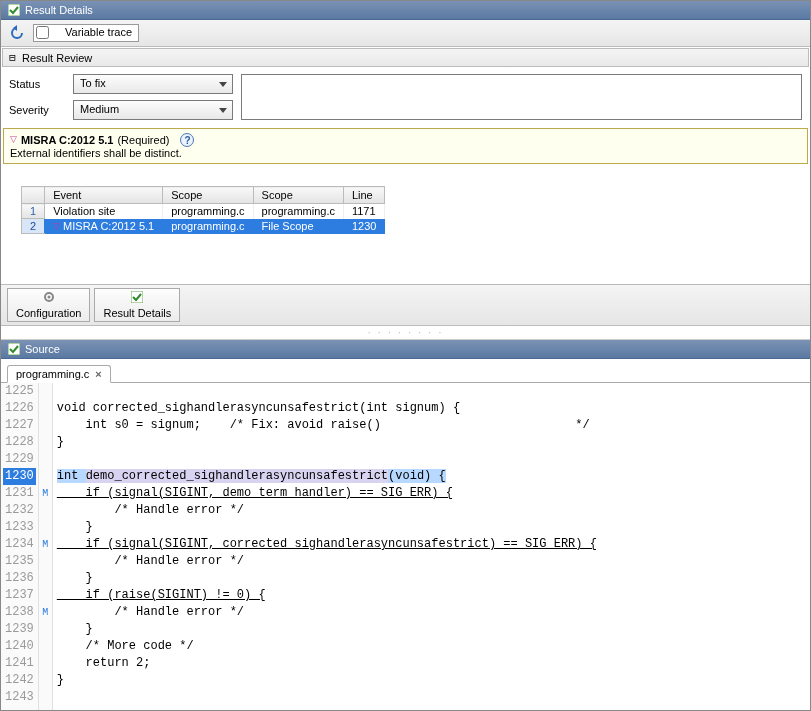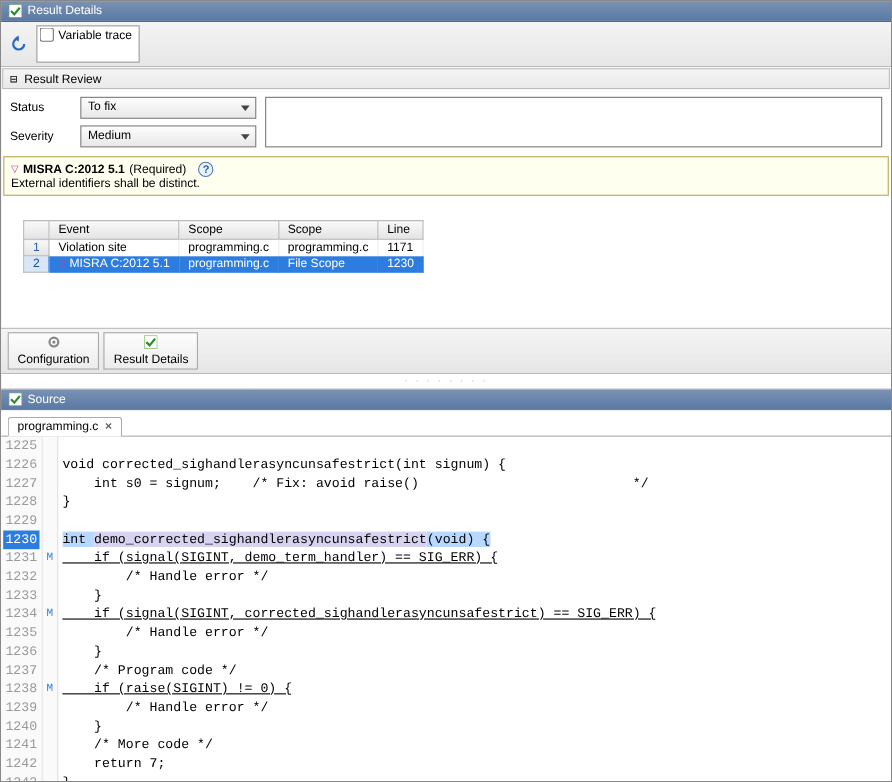--- a/index.html
+++ b/index.html
@@ -33,21 +33,21 @@
     align-items: center;
     gap: 6px;
     border-bottom: 1px solid #bbb;
   }
   .toolbar .tool-btn {
     width: 20px; height: 20px;
     display:flex; align-items:center; justify-content:center;
     border: 1px solid transparent;
     cursor: pointer;
   }
-  .checkbox-wrap { display:flex; align-items:center; gap:4px; border:1px solid #999; padding:1px 6px 18px 2px; background:#fff;}
+  .checkbox-wrap { display:flex; align-items:flex-start; gap:16px; border:1px solid #999; padding:1px 6px 2px 2px; background:#fff;}
   .checkbox-wrap input { margin:0; }
   .section-bar {
     background: linear-gradient(#f4f4f4, #e9e9e9);
     border: 1px solid #bbb;
     padding: 2px 4px;
     display: flex;
     align-items: center;
     gap: 4px;
     font-size: 11px;
     margin: 1px;
@@ -353,21 +353,20 @@
       <div>    int s0 = signum;    /* Fix: avoid raise()                           */</div>
       <div>}</div>
       <div></div>
       <div><span class="hl-line">int </span><span class="hl-line hl-func">demo_corrected_sighandlerasyncunsafestrict</span><span class="hl-line">(void) {</span></div>
       <div><span class="underline">    if (signal(SIGINT, demo_term_handler) == SIG_ERR) {</span></div>
       <div>        /* Handle error */</div>
       <div>    }</div>
       <div><span class="underline">    if (signal(SIGINT, corrected_sighandlerasyncunsafestrict) == SIG_ERR) {</span></div>
       <div>        /* Handle error */</div>
       <div>    }</div>
-      <div>    /* Program code */</div>
       <div><span class="underline">    if (raise(SIGINT) != 0) {</span></div>
       <div>        /* Handle error */</div>
       <div>    }</div>
       <div>    /* More code */</div>
-      <div>    return 7;</div>
+      <div>    return 2;</div>
       <div>}</div>
     </div>
 </div>
 
 </body></html>

